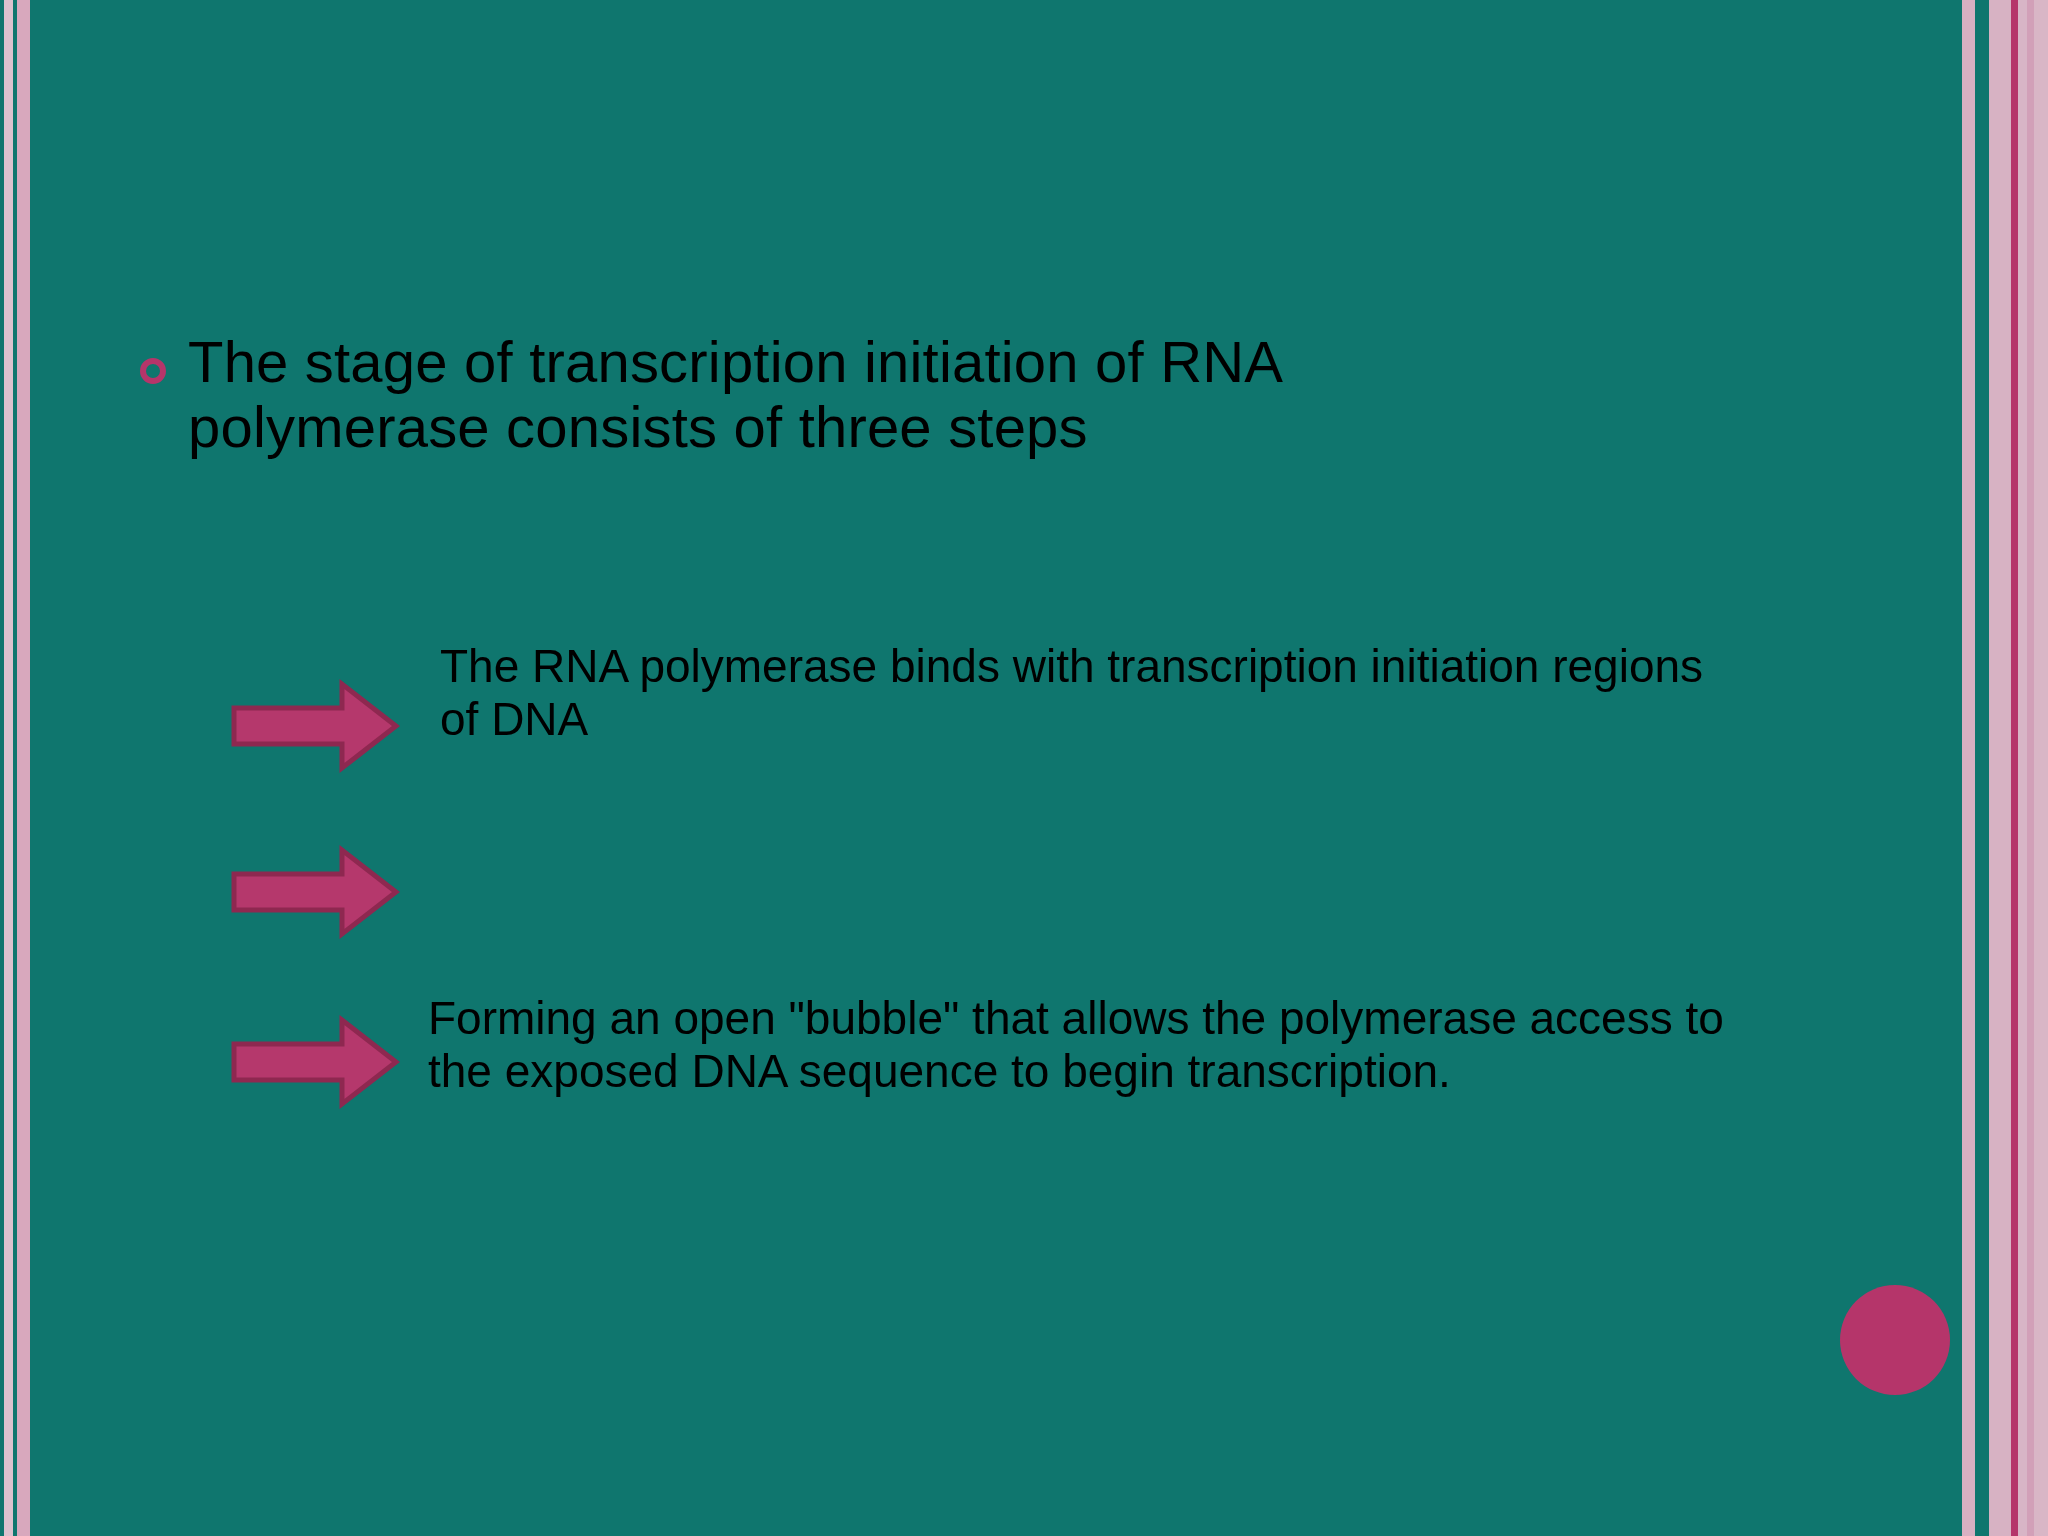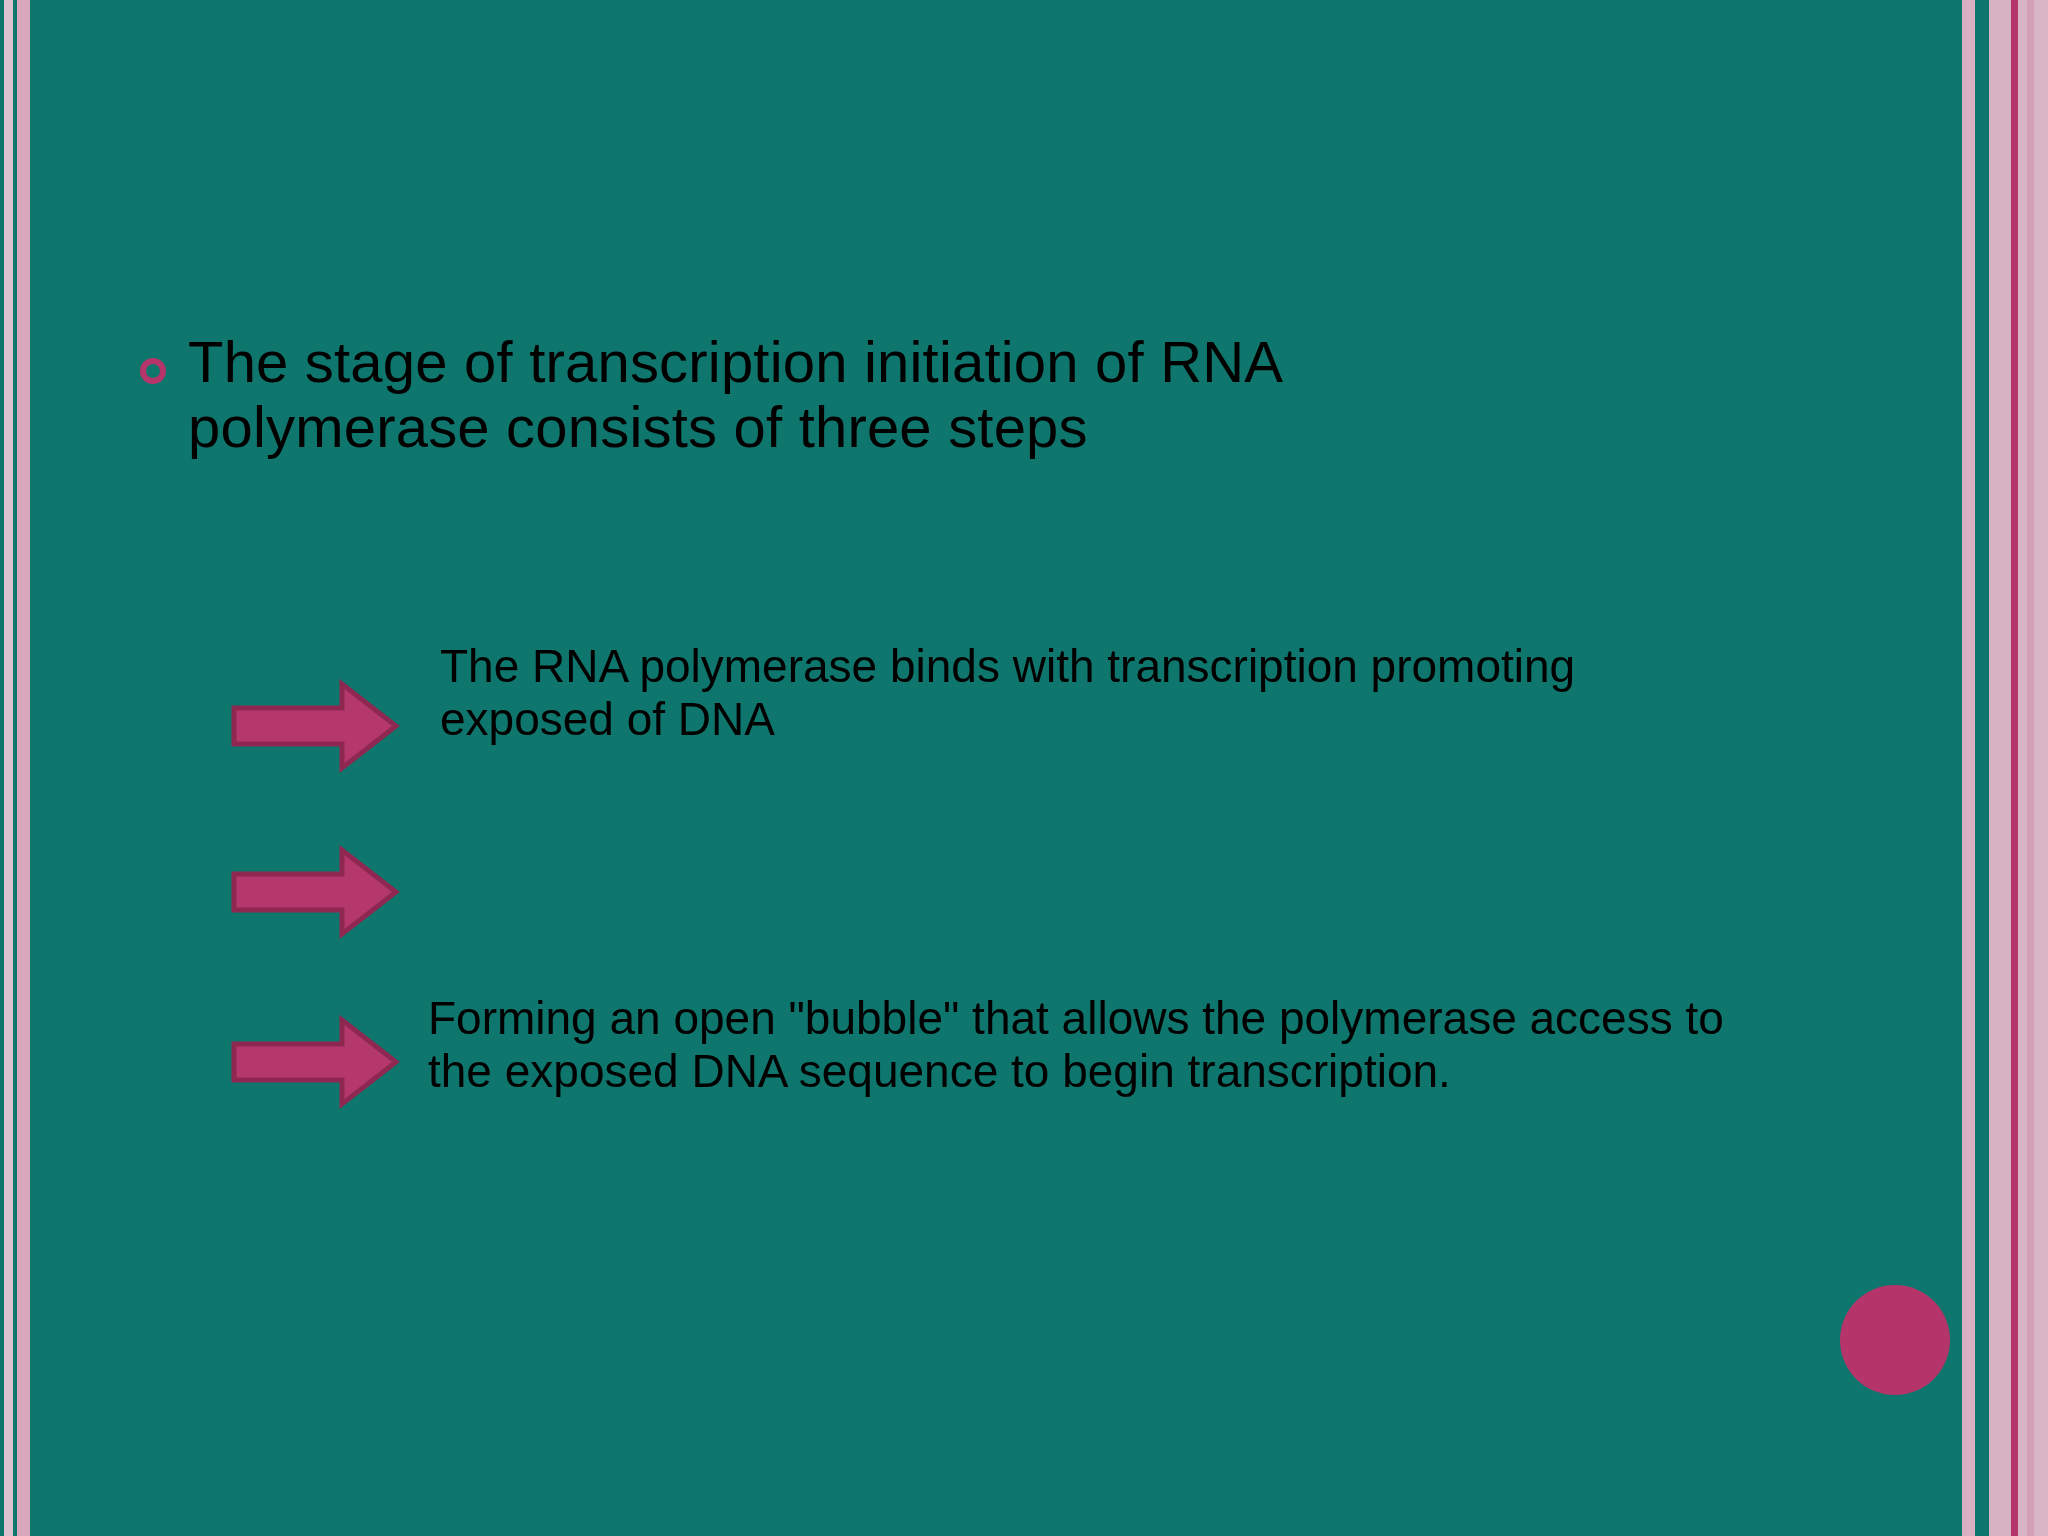--- a/index.html
+++ b/index.html
@@ -143,21 +143,21 @@
   </div>
 
   <div id="steps">
 
     <div class="step" id="step-1">
       <div class="step-arrow">
         <svg viewBox="0 0 170 96" xmlns="http://www.w3.org/2000/svg">
           <polygon points="4,30 112,30 112,6 166,48 112,90 112,66 4,66" fill="#b5386c" stroke="#8e2850" stroke-width="5" stroke-linejoin="miter"></polygon>
         </svg>
       </div>
-      <div class="step-text">The RNA polymerase binds with transcription promoting exposed of DNA</div>
+      <div class="step-text">The RNA polymerase binds with transcription initiation regions of DNA</div>
     </div>
 
     <div class="step" id="step-2">
       <div class="step-arrow">
         <svg viewBox="0 0 170 96" xmlns="http://www.w3.org/2000/svg">
           <polygon points="4,30 112,30 112,6 166,48 112,90 112,66 4,66" fill="#b5386c" stroke="#8e2850" stroke-width="5" stroke-linejoin="miter"></polygon>
         </svg>
       </div>
     </div>
 

